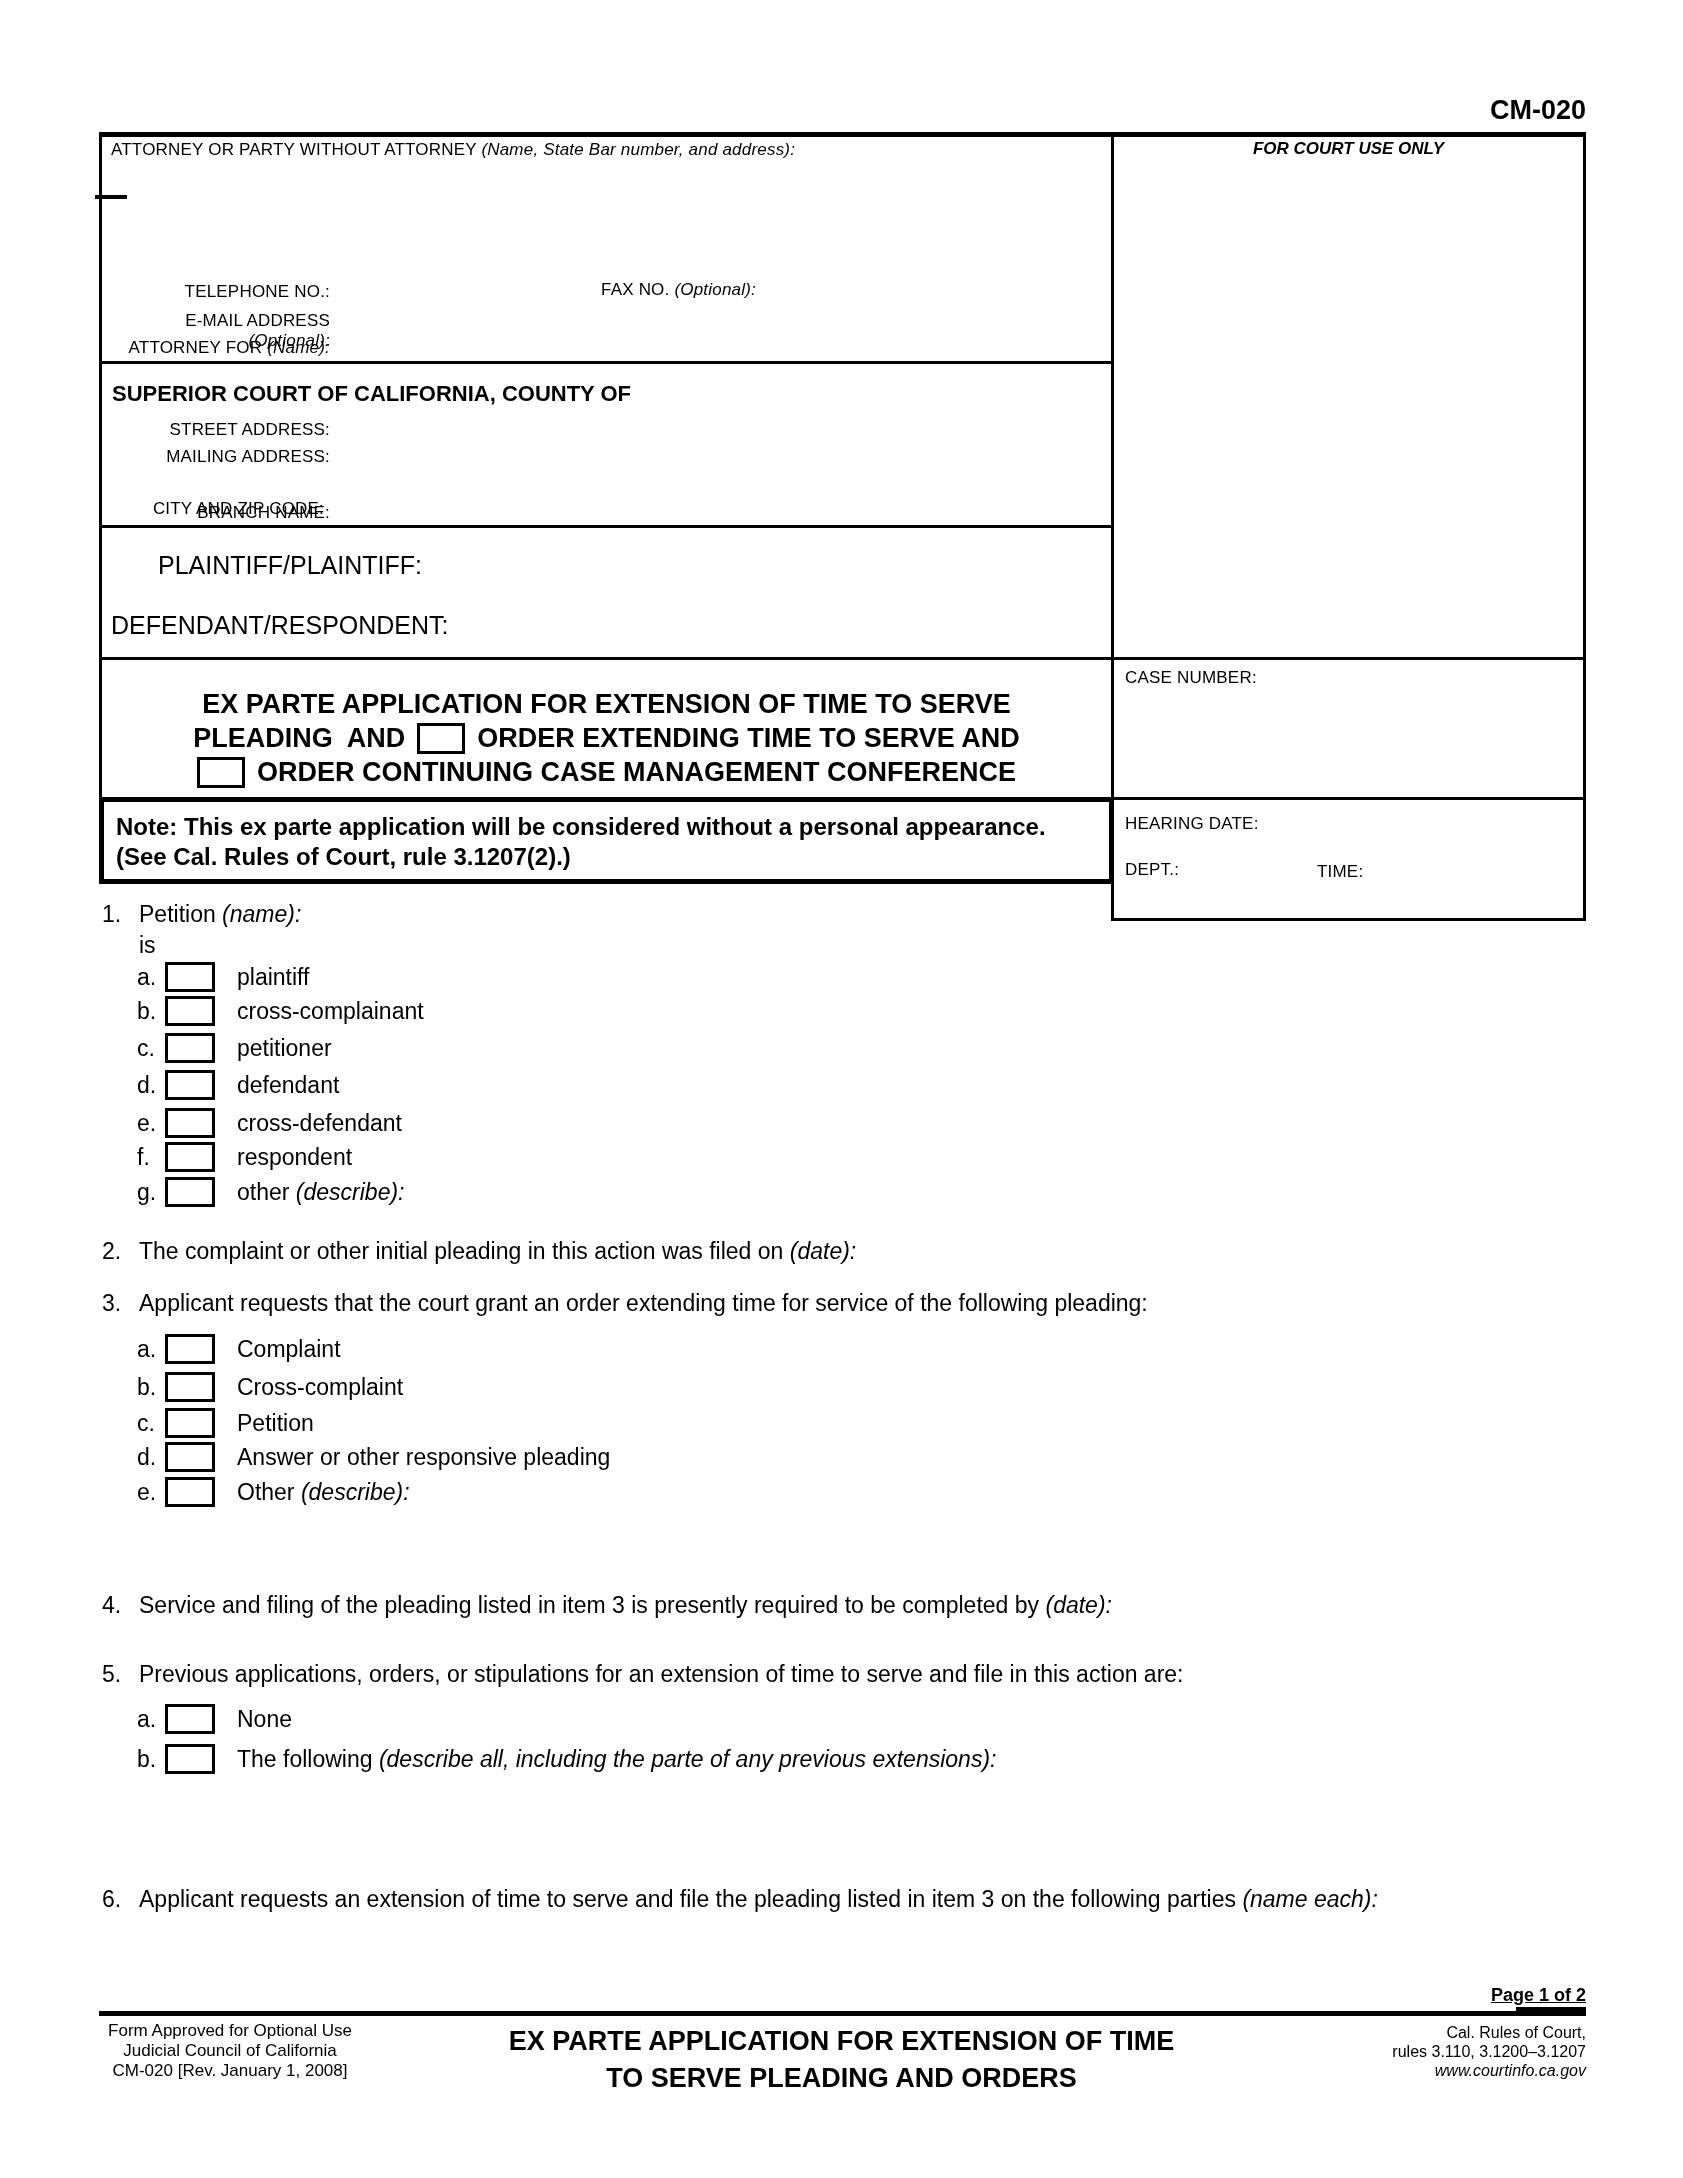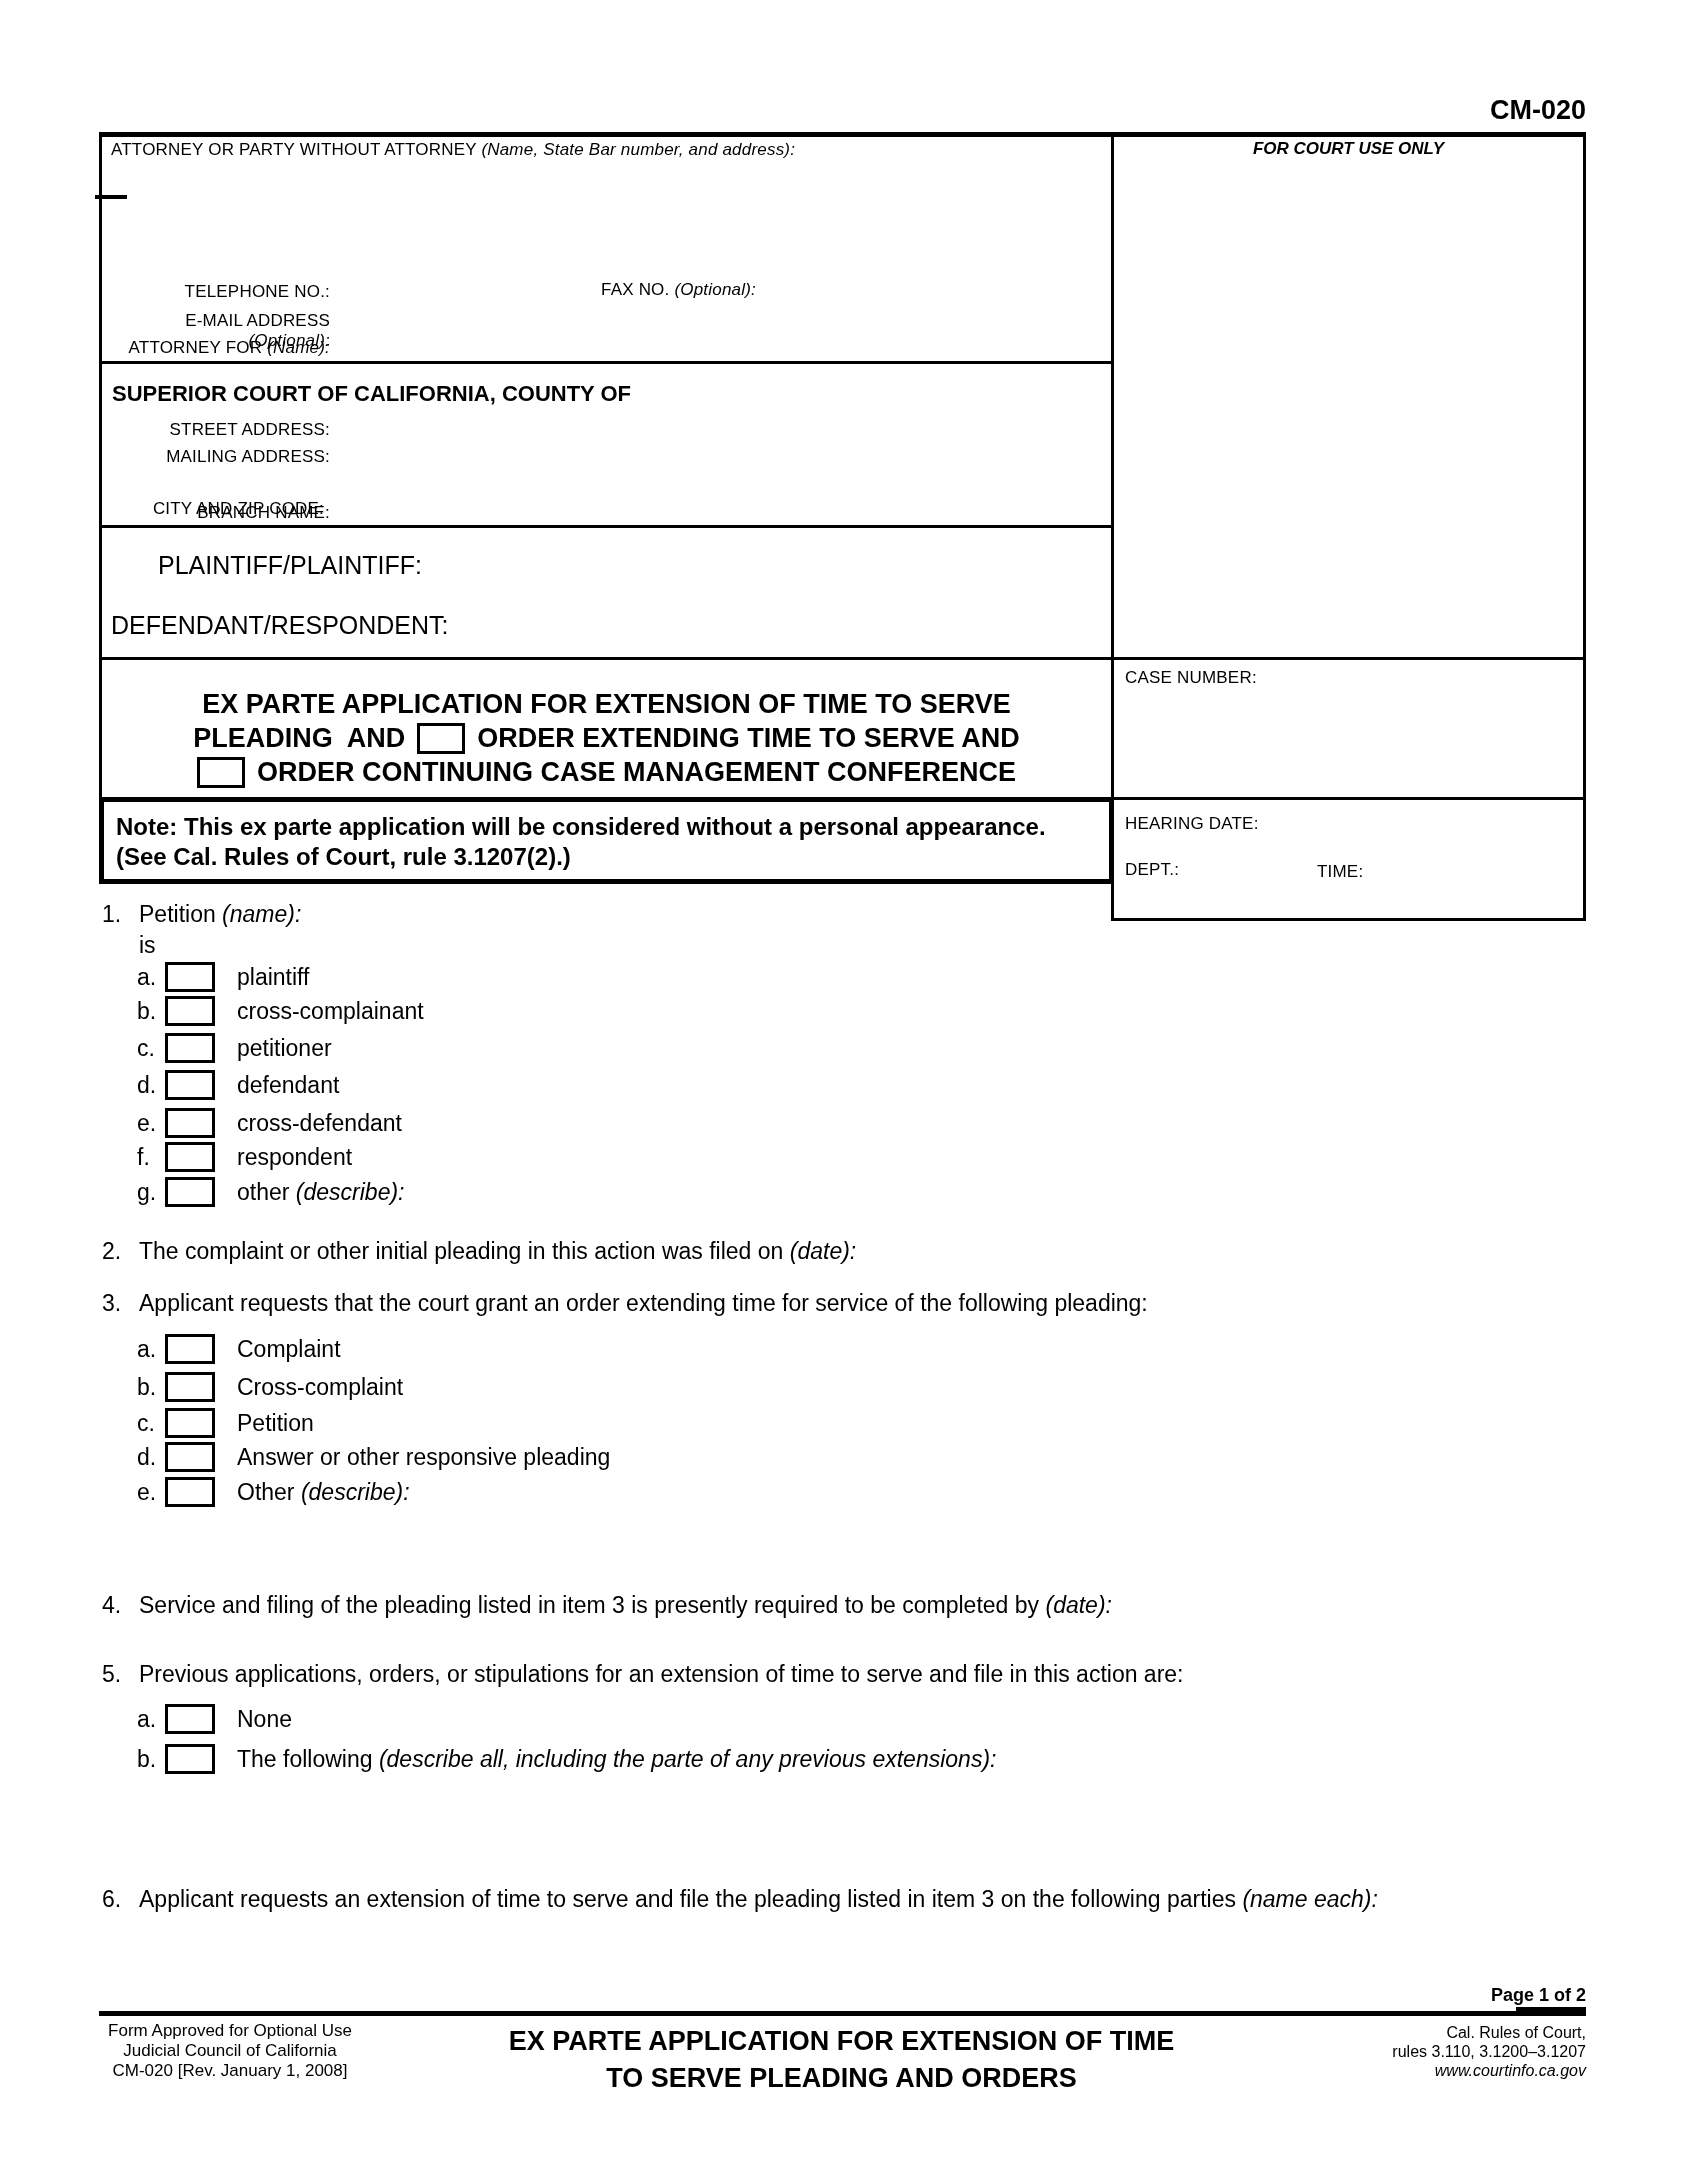--- a/index.html
+++ b/index.html
@@ -42,21 +42,21 @@
   .cb { display:inline-block; width:50px; height:30px; border:3px solid #000;
         background:#fff; margin-right:22px; flex:none; }
 
   .f-left  { position:absolute; left:99px;  top:2021px; width:262px; text-align:center;
              font-size:17px; line-height:20px; }
   .f-center{ position:absolute; left:416px;  top:2023px; width:851px; text-align:center;
              font-size:27px; font-weight:bold; line-height:37px; }
   .f-right { position:absolute; left:1277px; top:2023px; width:309px; text-align:right;
              font-size:16px; line-height:19px; }
   .pagenum { position:absolute; left:1388px; top:1985px; width:198px; text-align:right;
-             font-size:18px; font-weight:bold; }
+             font-size:18px; font-weight:bold;text-decoration:underline; }
 </style>
 </head>
 <body>
 
 <div class="page">
 
   <div class="formid">CM-020</div>
 
   <div class="ln" style="left:99px;top:132px;width:1487px;height:5px;"></div>
   <div class="ln" style="left:99px;top:132px;width:3px;height:668px;"></div>

